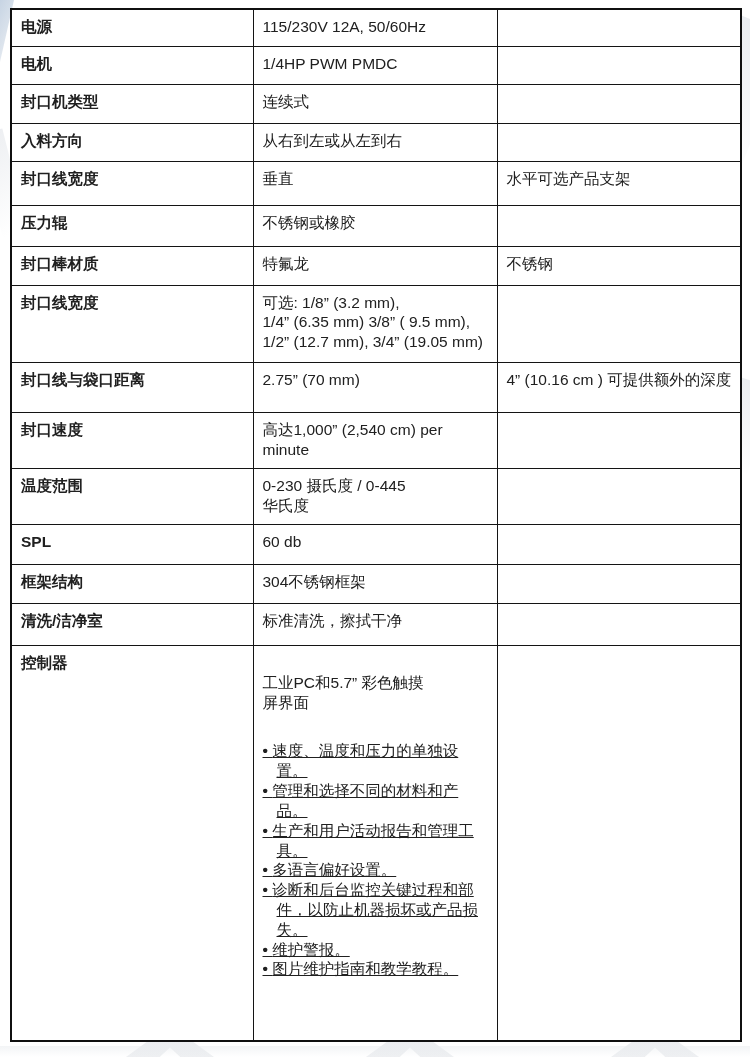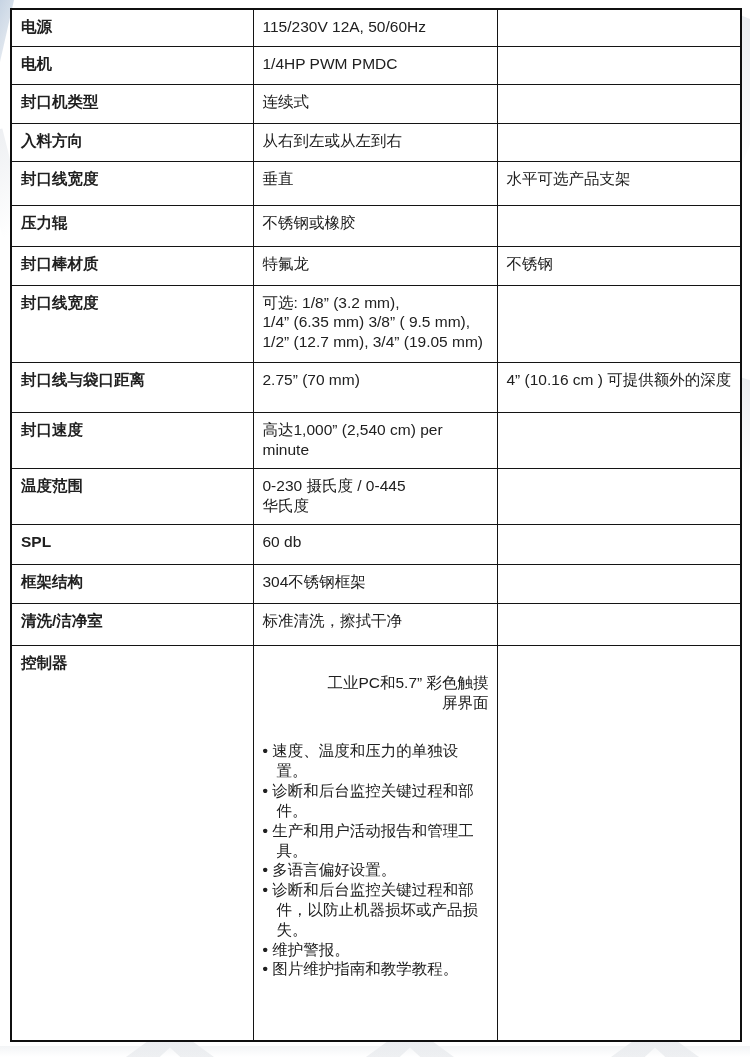--- a/index.html
+++ b/index.html
@@ -84,22 +84,22 @@
     font-size: 15.5px;
     letter-spacing: 0.5px;
   }
   td.feature {
     font-weight: bold;
     font-size: 16px;
     color: #151515;
     padding-left: 11px;
   }
   td.controller-std { padding-top: 8px; }
-  .ctrl-intro { white-space: pre-line; margin-bottom: 9px; text-align: right; }
-  ul.ctrl-list { list-style: none; }
+  .ctrl-intro { white-space: pre-line; margin-bottom: 9px; }
+  ul.ctrl-list { list-style: none; text-decoration: underline; }
   ul.ctrl-list li {
     padding-left: 14px;
     text-indent: -14px;
     font-size: 15.5px;
     line-height: 1.28;
   }
   ul.ctrl-list li::before {
     content: "\2022\00a0";
     font-weight: bold;
   }
@@ -197,19 +197,19 @@
       <td class="feature">清洗/洁净室</td>
       <td>标准清洗，擦拭干净</td>
       <td></td>
     </tr>
 
     <tr style="height:365px">
       <td class="feature">控制器</td>
       <td class="controller-std">
         <div class="ctrl-intro">工业PC和5.7” 彩色触摸
 屏界面</div>
-        <ul class="ctrl-list"><li>速度、温度和压力的单独设置。</li><li>诊断和后台监控关键过程和部件。</li><li>生产和用户活动报告和管理工具。</li><li>多语言偏好设置。</li><li>诊断和后台监控关键过程和部件，以防止机器损坏或产品损失。</li><li>维护警报。</li><li>图片维护指南和教学教程。</li></ul>
+        <ul class="ctrl-list"><li>速度、温度和压力的单独设置。</li><li>管理和选择不同的材料和产品。</li><li>生产和用户活动报告和管理工具。</li><li>多语言偏好设置。</li><li>诊断和后台监控关键过程和部件，以防止机器损坏或产品损失。</li><li>维护警报。</li><li>图片维护指南和教学教程。</li></ul>
       </td>
       <td></td>
     </tr>
   </tbody>
     </table>
 </div>
 
 </body></html>

